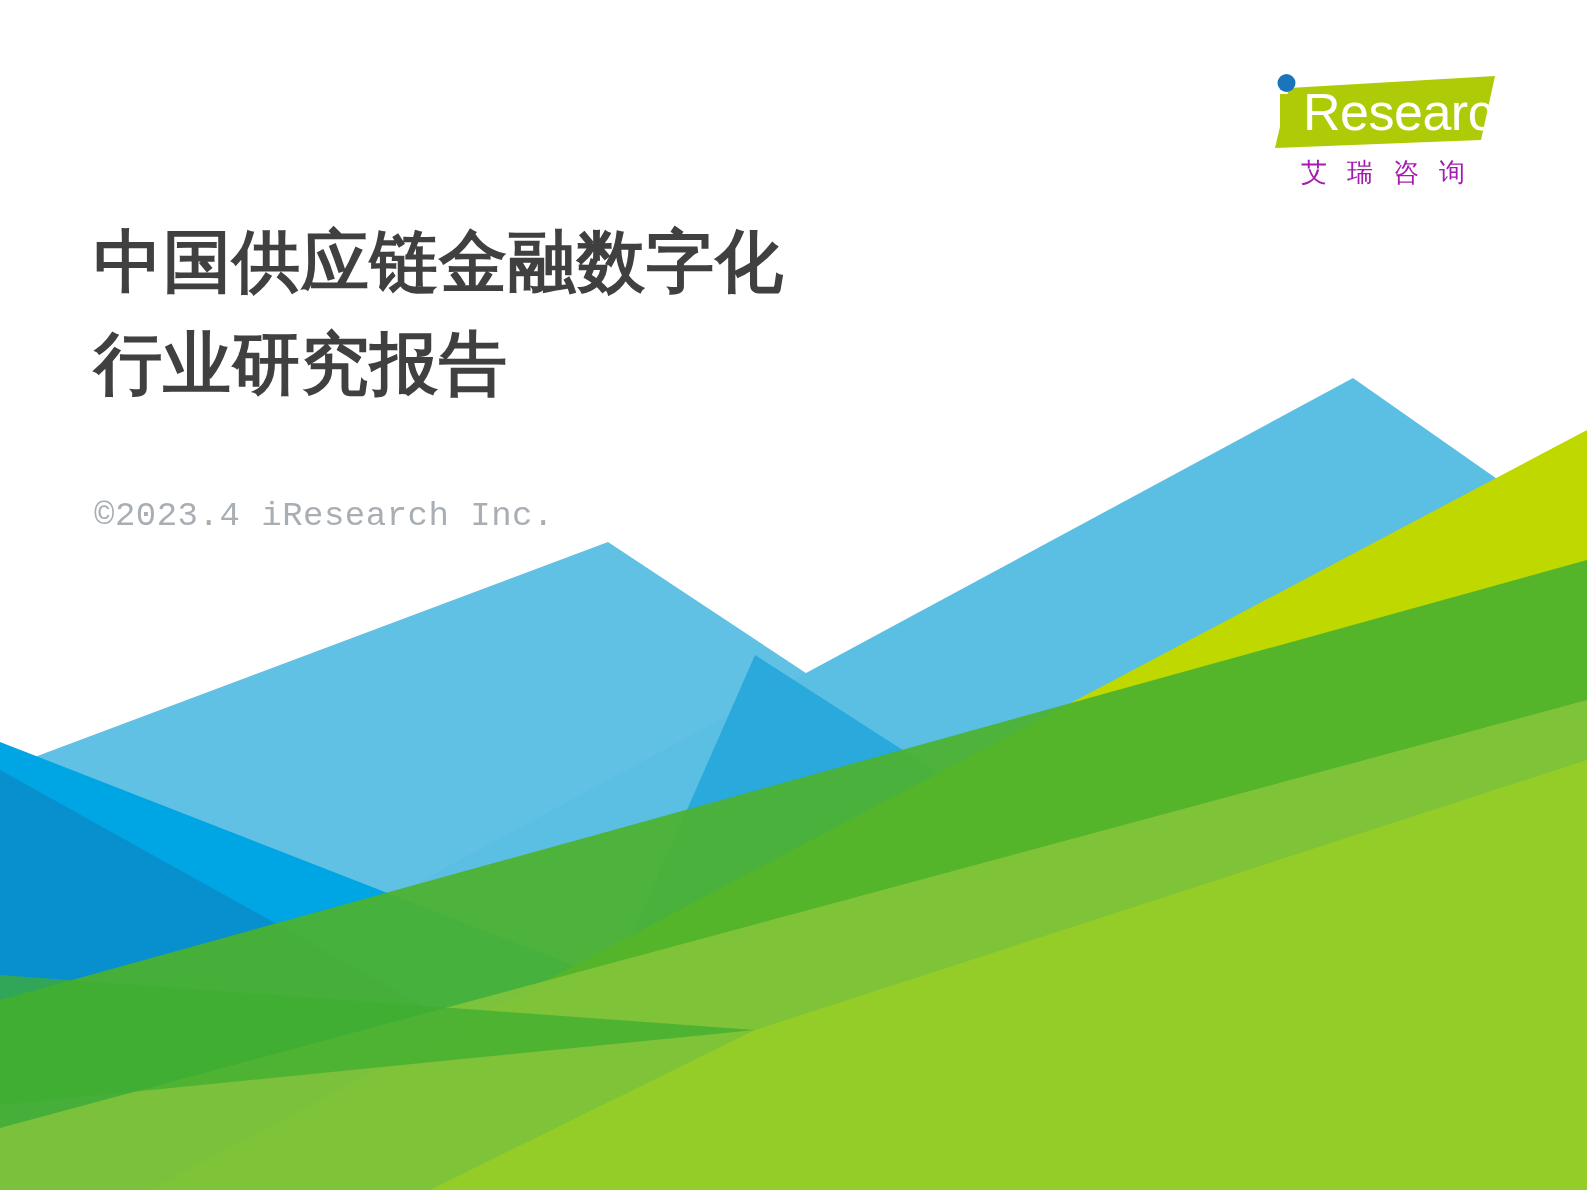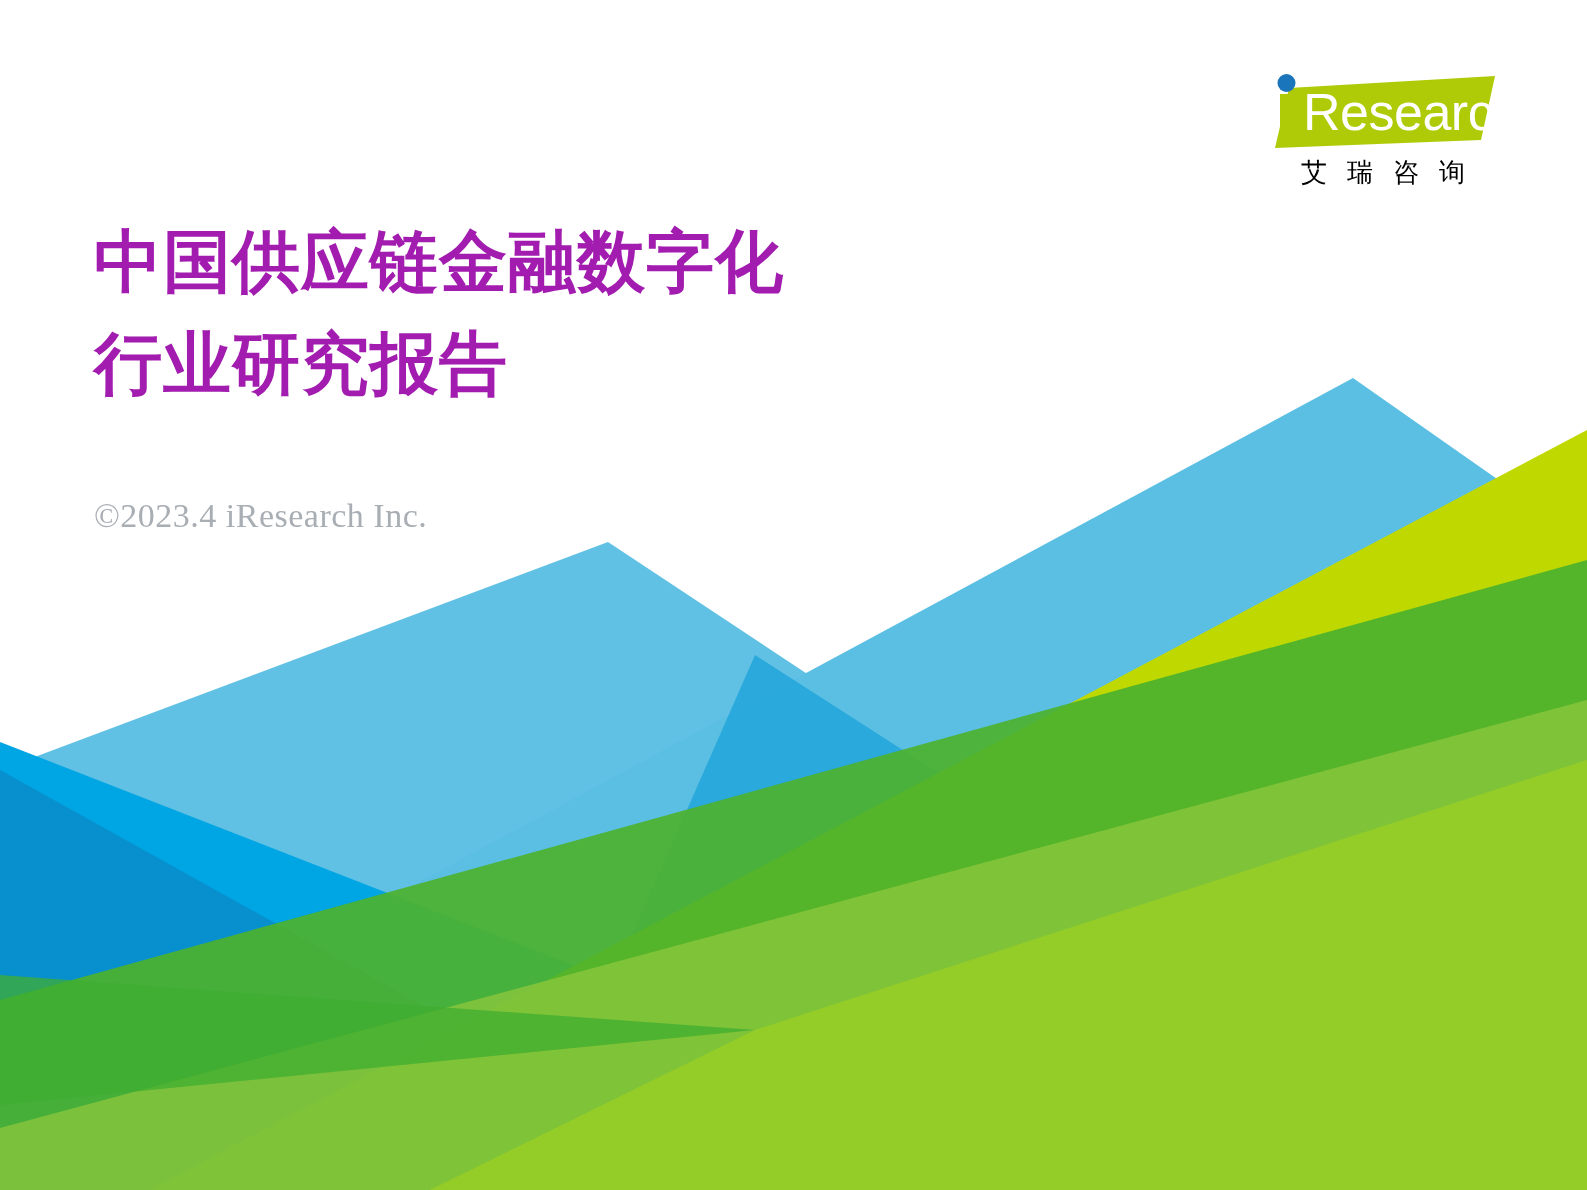--- a/index.html
+++ b/index.html
@@ -46,55 +46,55 @@
     position: relative;
     width: 232px;
     height: 82px;
   }
   #logo-mark svg { display: block; }
   #logo-cn {
     margin-top: 6px;
     font-size: 26px;
     letter-spacing: 20px;
     text-indent: 20px;
-    color: #000000;
+    color: #a21caf;
     font-family: "DejaVu Sans", "Liberation Sans", sans-serif;
     font-weight: 400;
     white-space: nowrap;
     line-height: 1.1;
   }
 
   
   #title-block {
     position: absolute;
     left: 94px;
     top: 228px;
     z-index: 5;
     width: 1000px;
   }
   .title-line {
-    color: #a21caf;
+    color: #404040;
     font-size: 68px;
     font-weight: bold;
     line-height: 1.0;
     letter-spacing: 1px;
     font-family: "DejaVu Sans", "Liberation Sans", sans-serif;
     white-space: nowrap;
   }
   #title-line-2 { margin-top: 34px; }
 
   #copyright {
     position: absolute;
     left: 94px;
     top: 497px;
     z-index: 5;
     color: #a8aeb4;
     font-size: 34px;
     letter-spacing: 0.5px;
-    font-family: Liberation Serif, serif;
+    font-family: Liberation Mono, monospace;
     white-space: nowrap;
   }
 </style>
 </head>
 <body>
 
 <div id="slide">
 
   <svg id="bg-art" viewBox="0 0 1587 1190" preserveAspectRatio="none" xmlns="http://www.w3.org/2000/svg">
 

